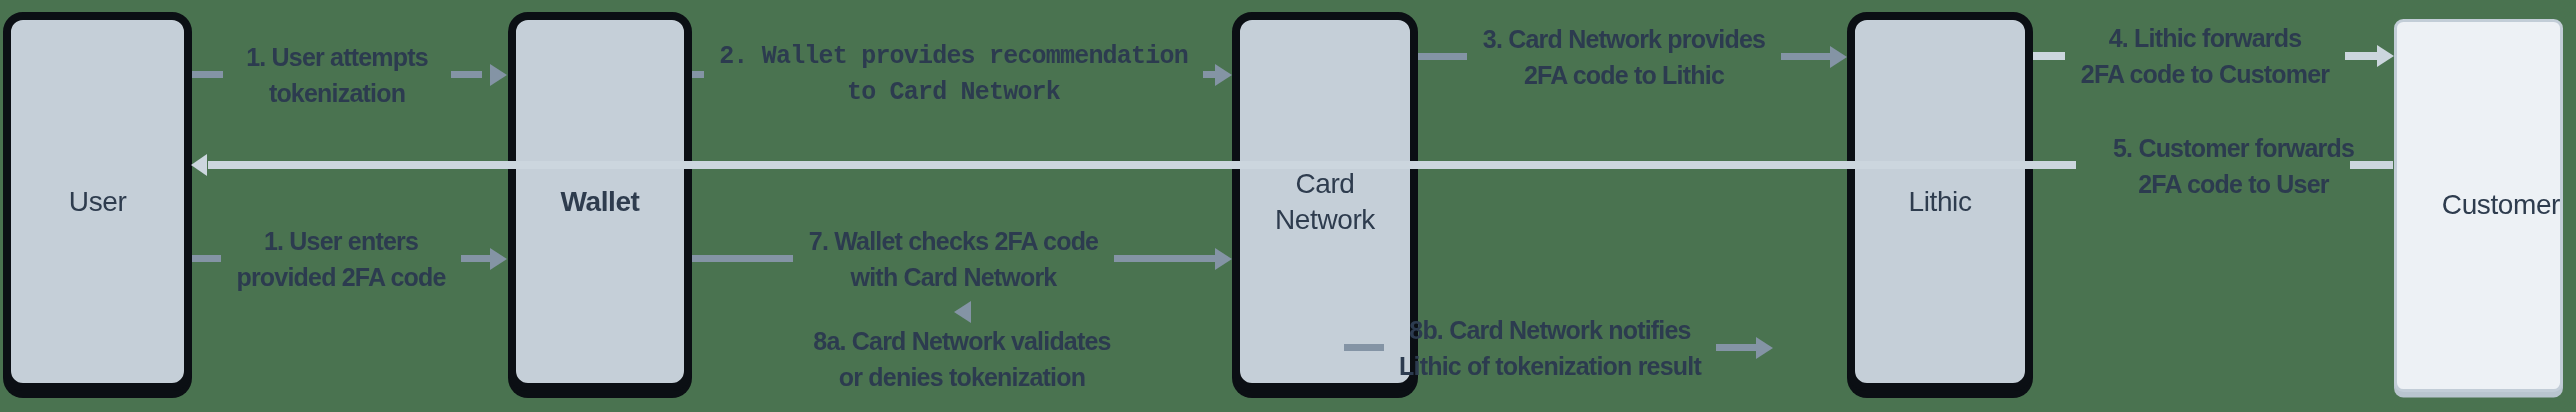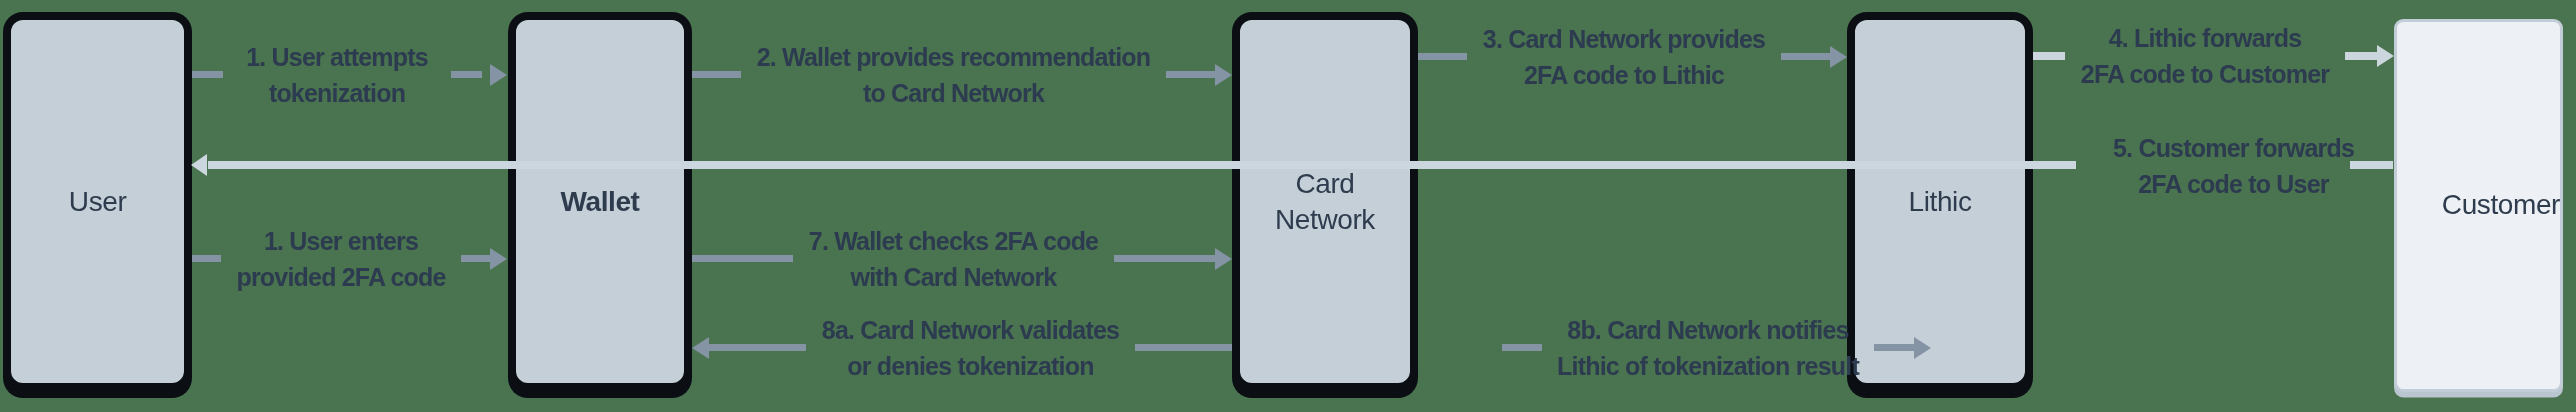--- a/index.html
+++ b/index.html
@@ -92,21 +92,21 @@
   </div>
 
   <div class="msg" style="left:192px;top:28px;width:315px;gap:8px;">
     <div class="seg"></div>
     <div class="label">1. User attempts
 tokenization</div>
     <div class="seg"></div>
     <div class="head-right"></div>
   </div>
 
-  <div class="msg" style="left:692px;top:28px;width:540px;">
+  <div class="msg" style="left:692px;top:28px;width:540px;font-family:Liberation Mono, monospace;">
     <div class="seg"></div>
     <div class="label">2. Wallet provides recommendation
 to Card Network</div>
     <div class="seg"></div>
     <div class="head-right"></div>
   </div>
 
   <div class="msg" style="left:1418px;top:10px;width:429px;">
     <div class="seg"></div>
     <div class="label">3. Card Network provides
@@ -140,29 +140,29 @@
   </div>
 
   <div class="msg" style="left:692px;top:212px;width:540px;">
     <div class="seg"></div>
     <div class="label">7. Wallet checks 2FA code
 with Card Network</div>
     <div class="seg"></div>
     <div class="head-right"></div>
   </div>
 
-  <div class="msg" style="left:692px;top:301px;width:540px;">
+  <div class="msg" style="left:692px;top:301px;width:540px;flex-direction:column;">
     <div class="head-left"></div>
     <div class="seg"></div>
     <div class="label">8a. Card Network validates
 or denies tokenization</div>
     <div class="seg"></div>
   </div>
 
-  <div class="msg" style="left:1502px;top:301px;width:429px;">
+  <div class="msg" style="left:1344px;top:301px;width:429px;">
     <div class="seg"></div>
     <div class="label">8b. Card Network notifies
 Lithic of tokenization result</div>
     <div class="seg"></div>
     <div class="head-right"></div>
   </div>
 
 </div>
 
 

